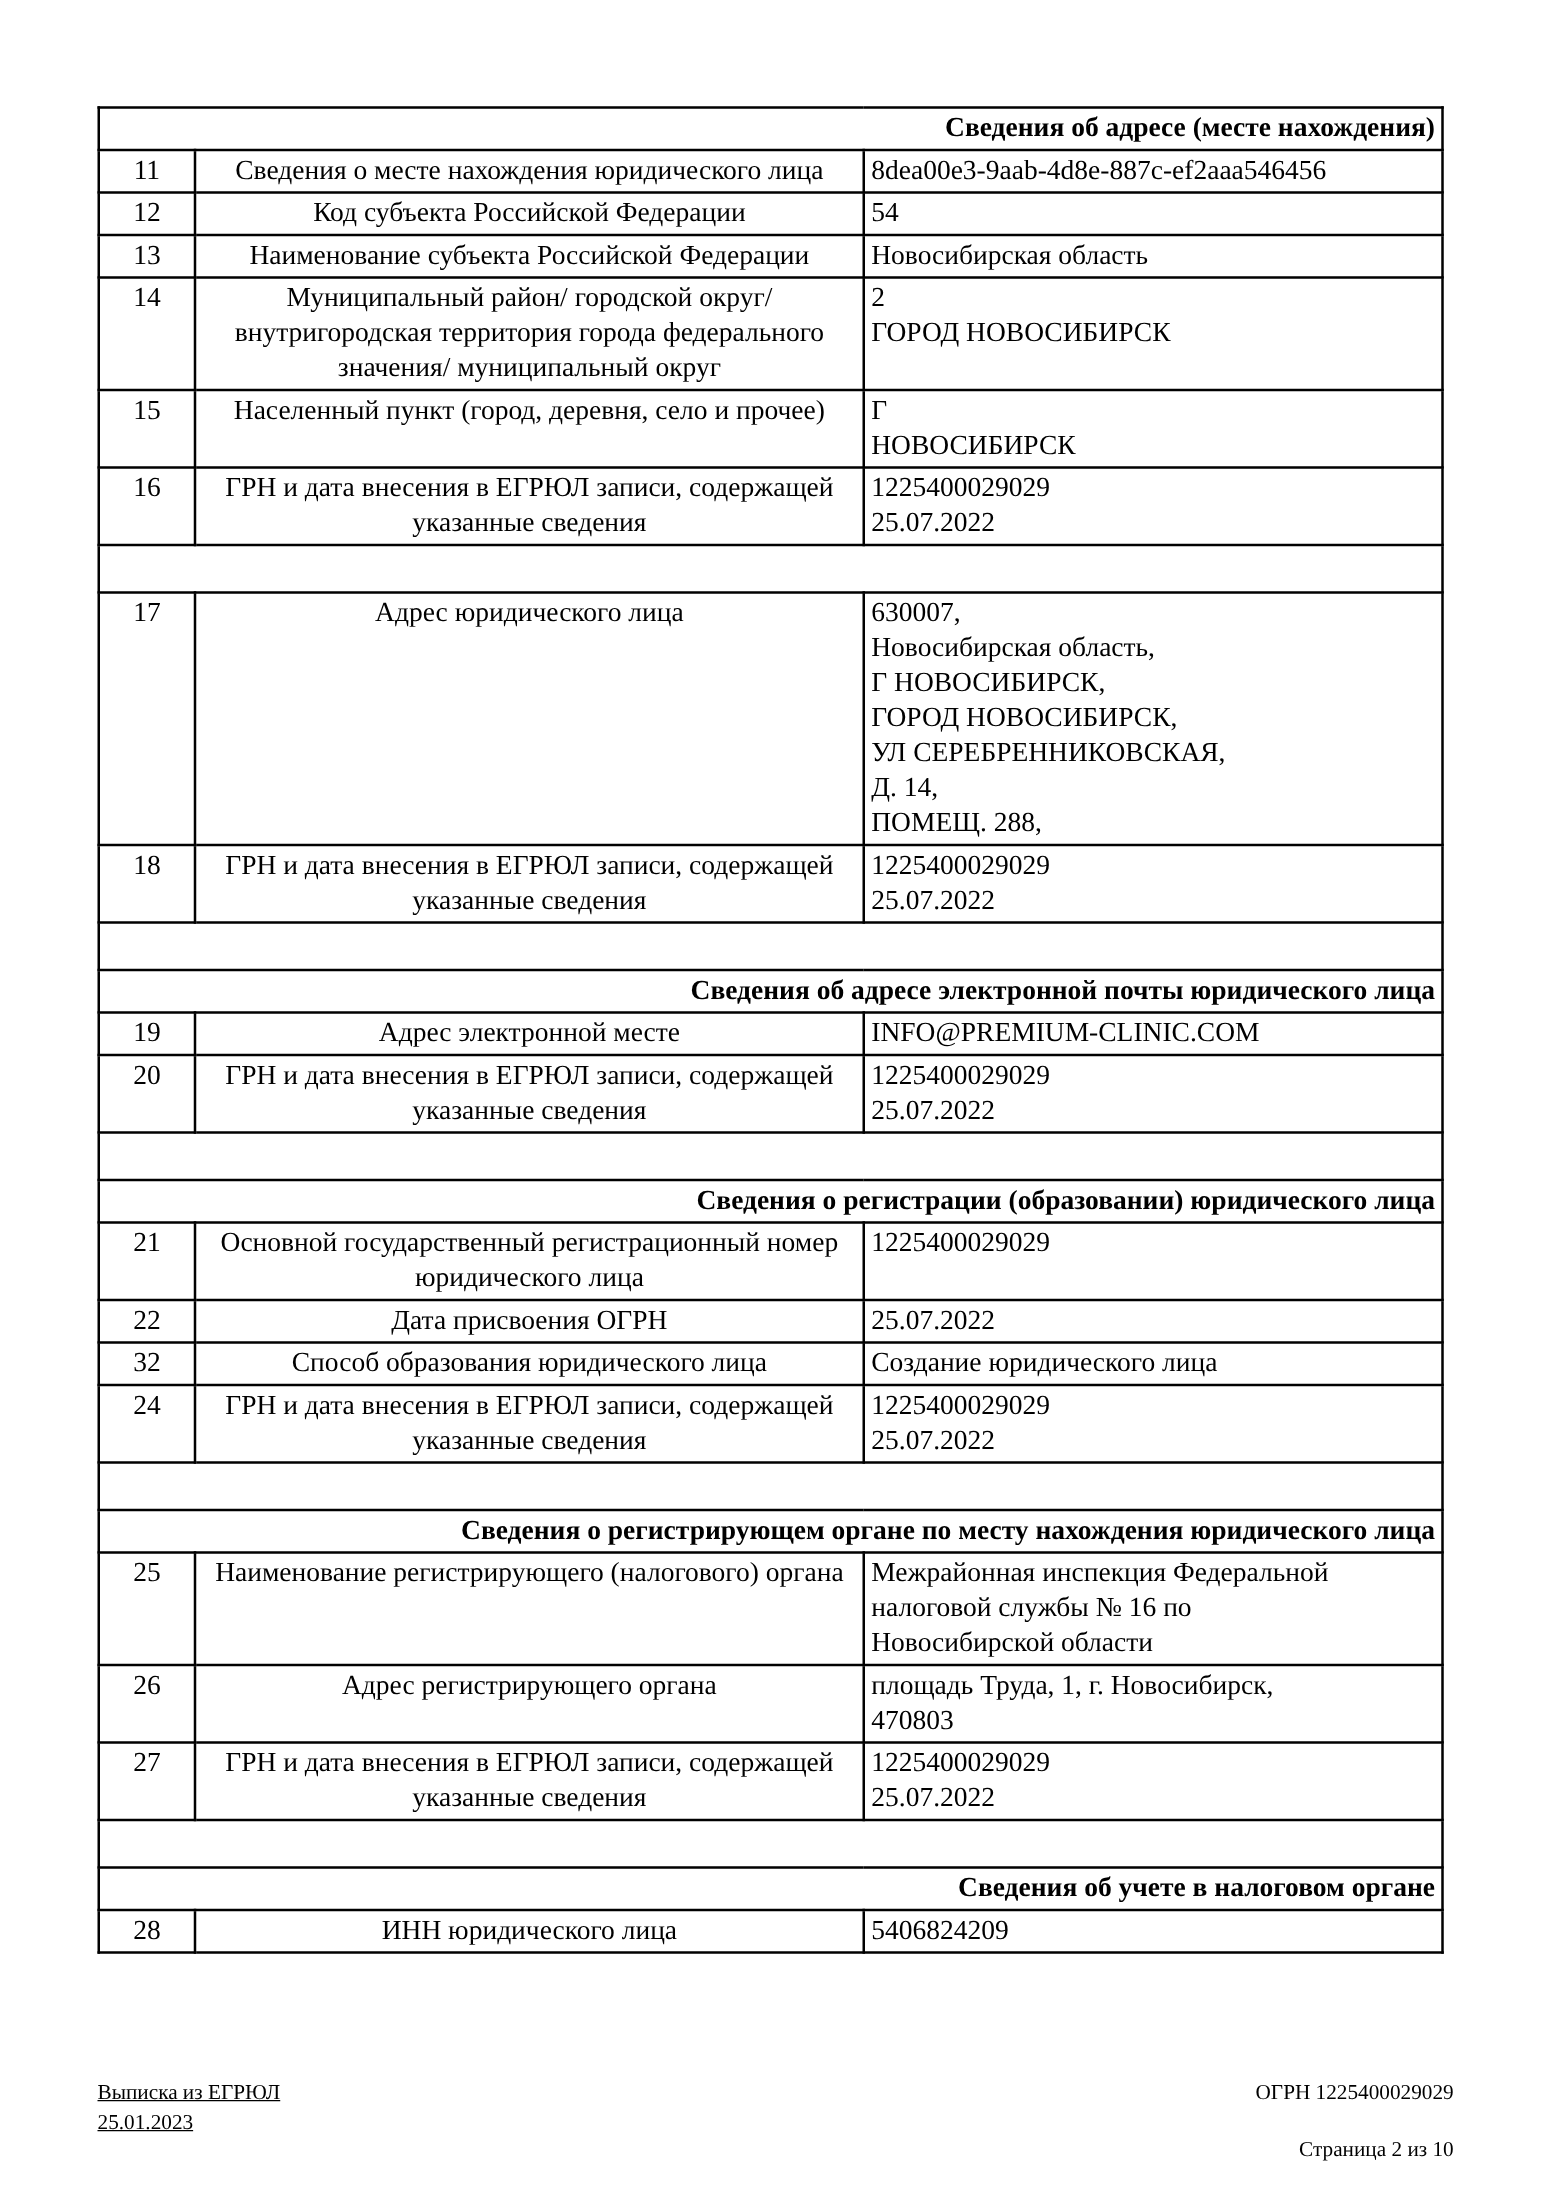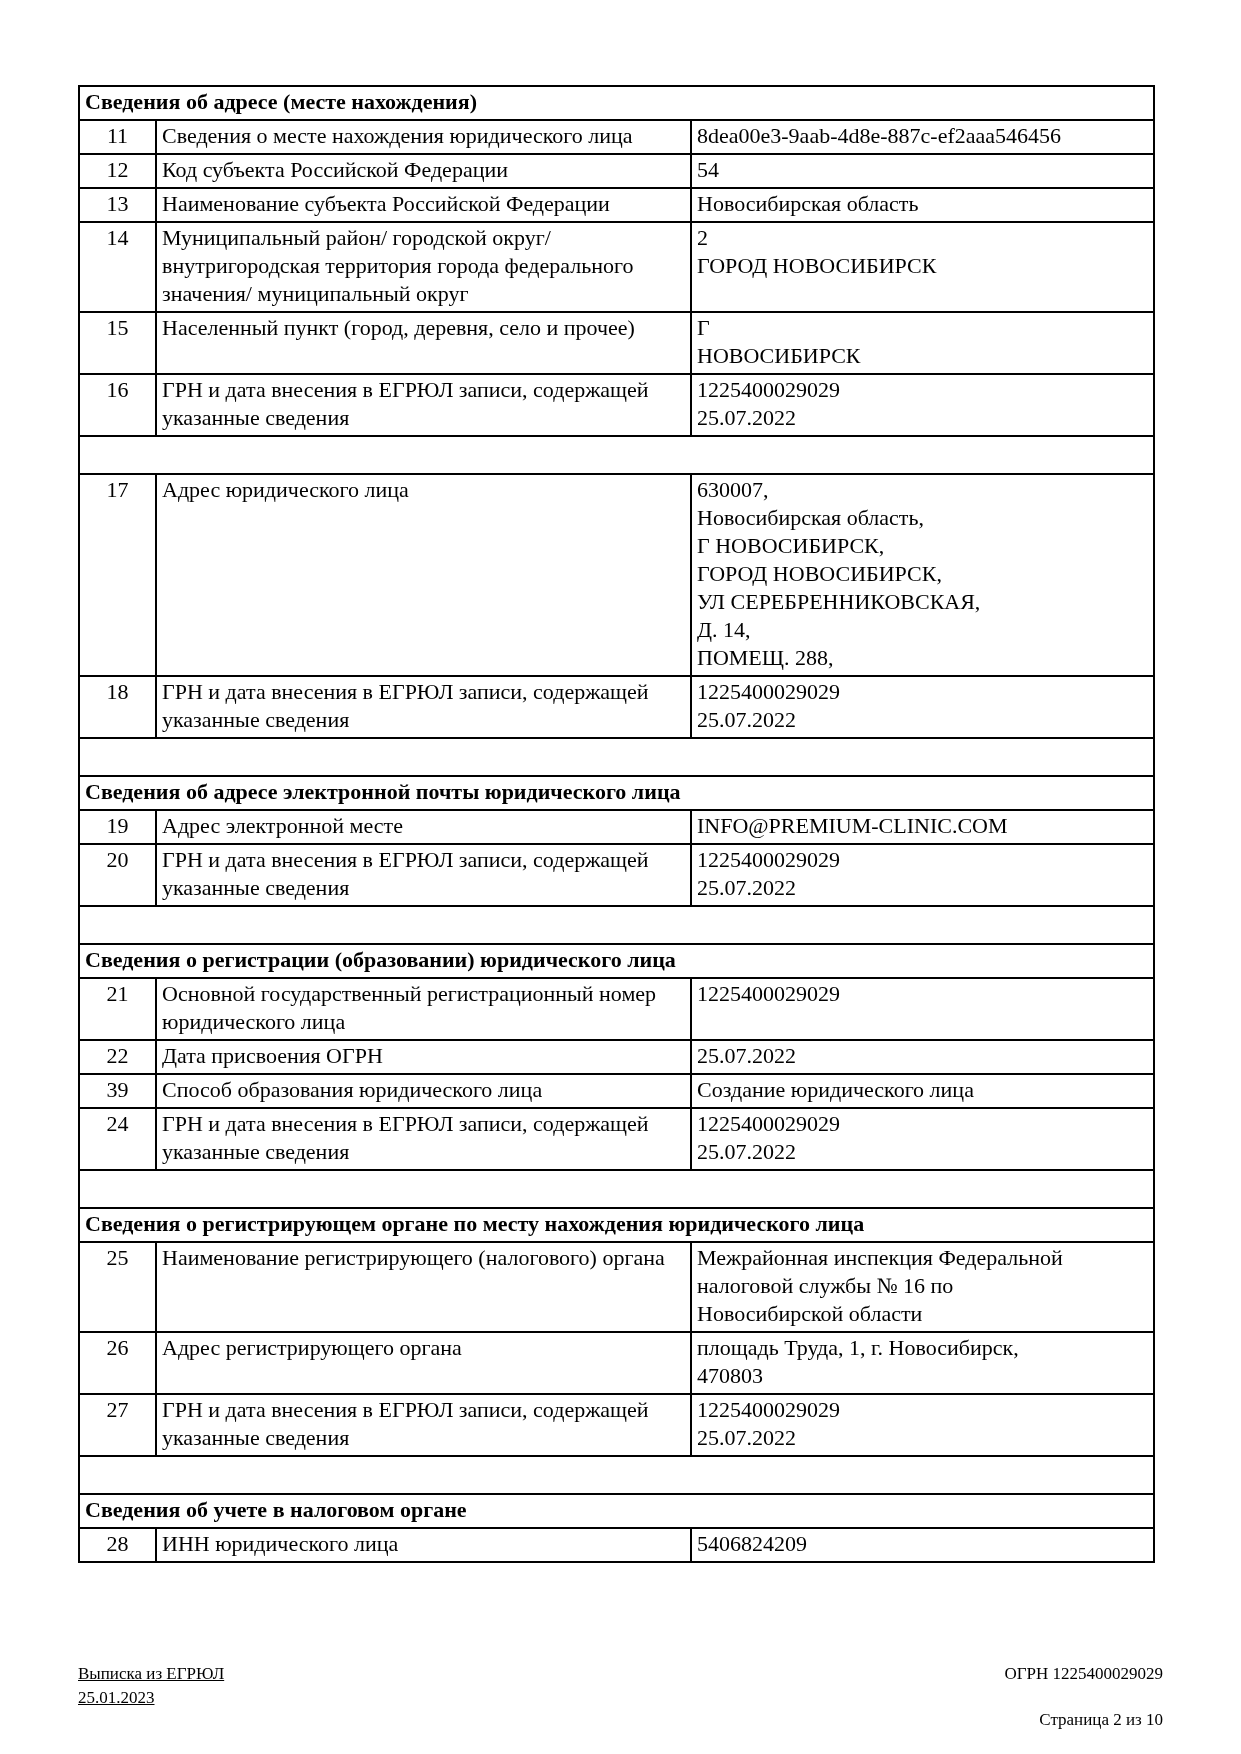--- a/index.html
+++ b/index.html
@@ -33,24 +33,25 @@
     word-wrap: break-word;
   }
   td.num {
     text-align: center;
     padding-left: 2px;
     padding-right: 2px;
     margin-top: 39px;
   }
   td.label {
     padding-right: 60px;
+    text-align: center;
   }
   td.section {
     font-weight: bold;
-    text-align: left;
+    text-align: right;
     padding-right: 5px;
   }
   tr.spacer-row td {
     height: 36px;
     padding: 0;
   }
   .footer {
     position: absolute;
     left: 78px;
     top: 1662px;
@@ -198,21 +199,21 @@
           </td>
         </tr>
         <tr>
           <td class="num">22</td>
           <td class="label">Дата присвоения ОГРН</td>
           <td class="value">
             <div>25.07.2022</div>
           </td>
         </tr>
         <tr>
-          <td class="num">39</td>
+          <td class="num">32</td>
           <td class="label">Способ образования юридического лица</td>
           <td class="value">
             <div>Создание юридического лица</div>
           </td>
         </tr>
         <tr>
           <td class="num">24</td>
           <td class="label">ГРН и дата внесения в ЕГРЮЛ записи, содержащей указанные сведения</td>
           <td class="value">
             <div>1225400029029</div>

